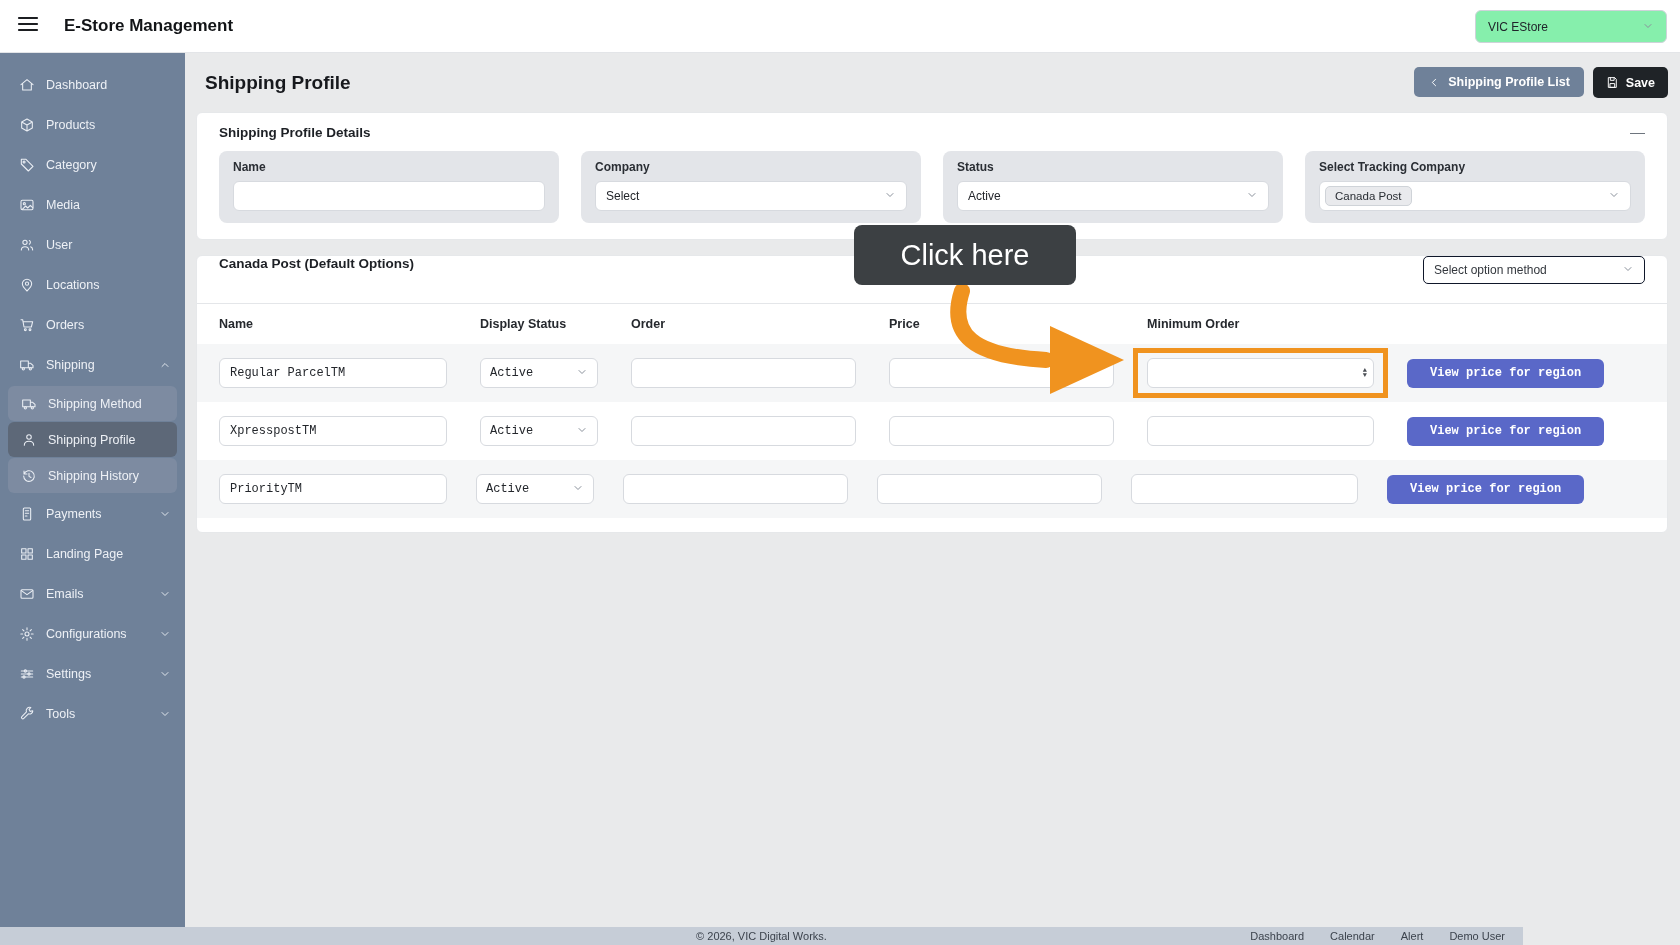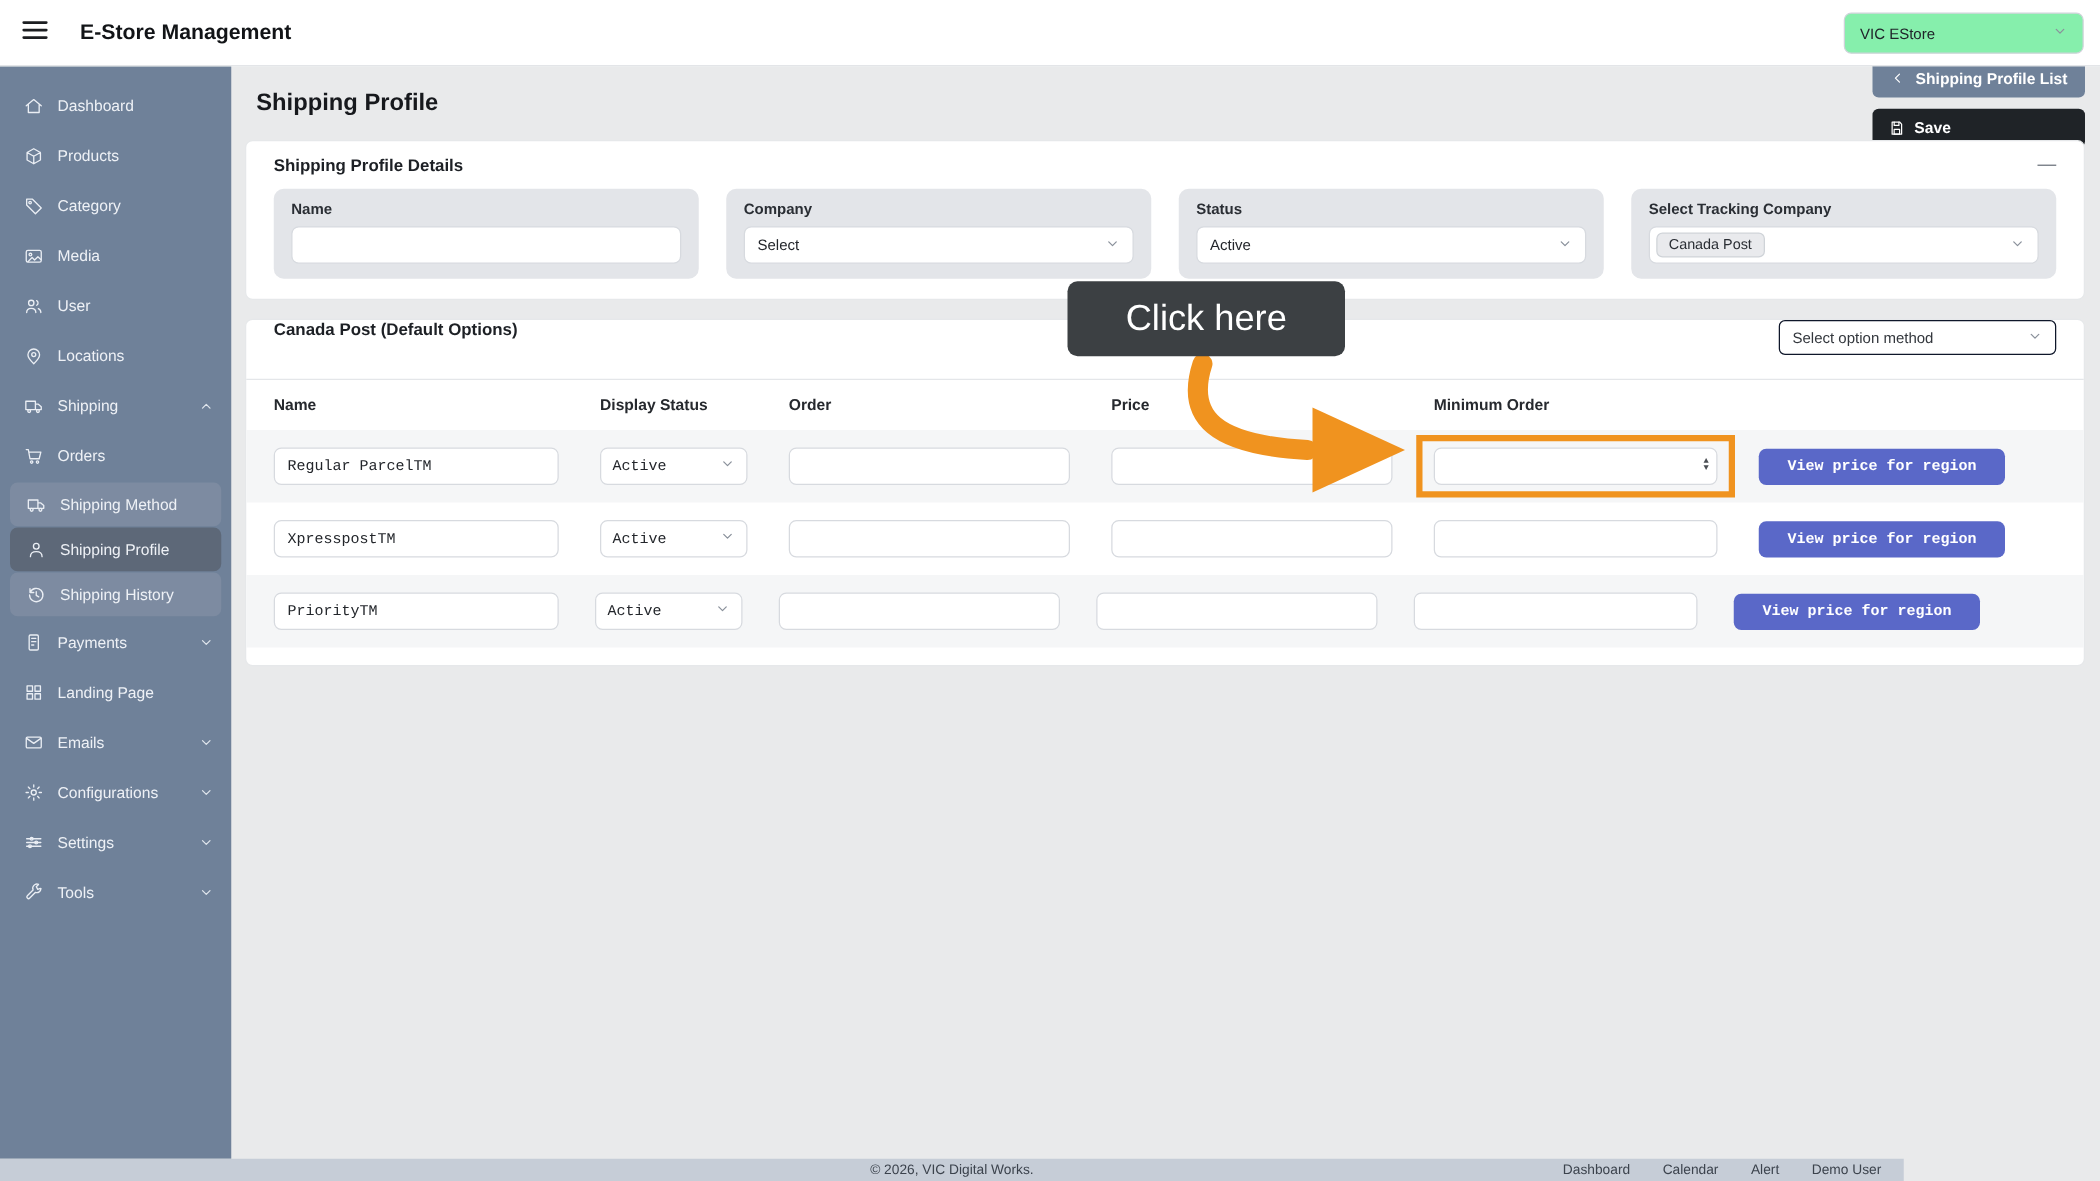--- a/index.html
+++ b/index.html
@@ -24,21 +24,21 @@
   .sb-chev { width:12px; display:flex; }
   .sb-chev svg { width:12px; height:12px; stroke:#dfe5ec; stroke-width:2; fill:none; stroke-linecap:round; stroke-linejoin:round; }
   .sb-sub { height:35px; margin:1px 8px; border-radius:6px; padding-left:13px; }
   .sb-sub.lite { background:#7d8ba1; }
   .sb-sub.dark { background:#5d6878; }
 
   
   .main { position:absolute; left:185px; top:53px; right:0; bottom:18px; background:#e9eaeb; }
   .page-head { height:59px; display:flex; align-items:center; padding:0 12px 0 20px; }
   .page-title { font-size:19px; font-weight:bold; color:#17191d; }
-  .head-btns { margin-left:auto; display:flex; gap:9px;flex-direction:column; }
+  .head-btns { margin-left:auto; display:flex; gap:9px; }
   .btn { border:none; border-radius:5px; font-family:inherit; font-size:12.5px; font-weight:bold; color:#fff; display:flex; align-items:center; gap:7px; cursor:pointer; }
   .btn-slate { background:#6f8199; height:30px; padding:0 14px; }
   .btn-dark { background:#1f2327; height:31px; padding:0 13px; }
   .btn svg { width:13px; height:13px; stroke:#fff; stroke-width:1.8; fill:none; stroke-linecap:round; stroke-linejoin:round; }
 
   .card { background:#fff; border:1px solid #e6e8ea; border-radius:6px; margin:0 12px 0 11px; }
   .card1 { padding:12px 22px 16px; position:relative; }
   .card-title { font-size:13.5px; font-weight:bold; color:#1d2025; }
   .collapse { position:absolute; right:22px; top:10px; color:#6e757e; font-size:15px; cursor:pointer; }
 
@@ -142,41 +142,41 @@
         <svg viewBox="0 0 24 24">
           <path d="M12 21c-4.4-4.1-7-7.5-7-10.7A7 7 0 0 1 19 10.3C19 13.5 16.4 16.9 12 21z"></path>
           <circle cx="12" cy="10" r="2.4"></circle>
         </svg>
       </span>
     <span class="sb-label">Locations</span>
   </div>
   <div class="sb-item">
     <span class="sb-ico">
         <svg viewBox="0 0 24 24">
+          <path d="M3 4h2.5l2 11h11l2-8H6.2"></path>
+          <circle cx="9.5" cy="19" r="1.4"></circle>
+          <circle cx="16.5" cy="19" r="1.4"></circle>
+        </svg>
+      </span>
+    <span class="sb-label">Orders</span>
+  </div>
+  <div class="sb-item">
+    <span class="sb-ico">
+        <svg viewBox="0 0 24 24">
           <path d="M2.5 6h11.5v10H2.5zM14 9.5h3.5l3.5 3V16h-7"></path>
           <circle cx="6.5" cy="17.8" r="1.7"></circle>
           <circle cx="17" cy="17.8" r="1.7"></circle>
         </svg>
       </span>
     <span class="sb-label">Shipping</span>
     <span class="sb-chev">
         <svg viewBox="0 0 24 24">
           <path d="M6 15l6-6 6 6"></path>
         </svg>
       </span>
-  </div>
-  <div class="sb-item">
-    <span class="sb-ico">
-        <svg viewBox="0 0 24 24">
-          <path d="M3 4h2.5l2 11h11l2-8H6.2"></path>
-          <circle cx="9.5" cy="19" r="1.4"></circle>
-          <circle cx="16.5" cy="19" r="1.4"></circle>
-        </svg>
-      </span>
-    <span class="sb-label">Orders</span>
   </div>
   <div class="sb-item sb-sub lite">
     <span class="sb-ico">
         <svg viewBox="0 0 24 24">
           <path d="M2.5 6h11.5v10H2.5zM14 9.5h3.5l3.5 3V16h-7"></path>
           <circle cx="6.5" cy="17.8" r="1.7"></circle>
           <circle cx="17" cy="17.8" r="1.7"></circle>
         </svg>
       </span>
     <span class="sb-label">Shipping Method</span>

